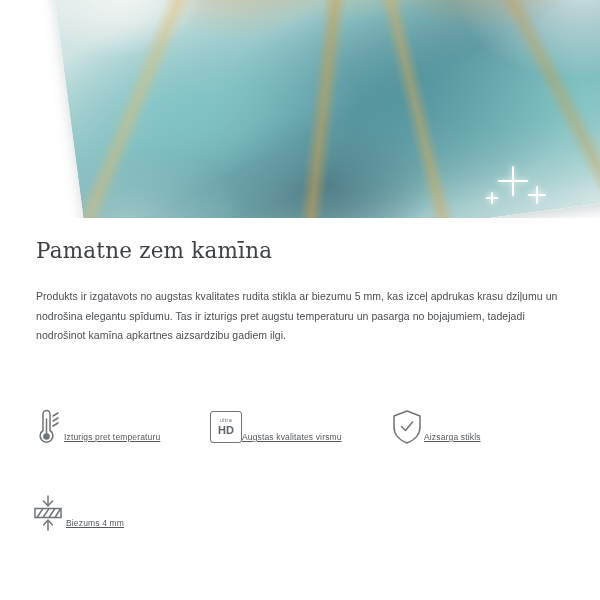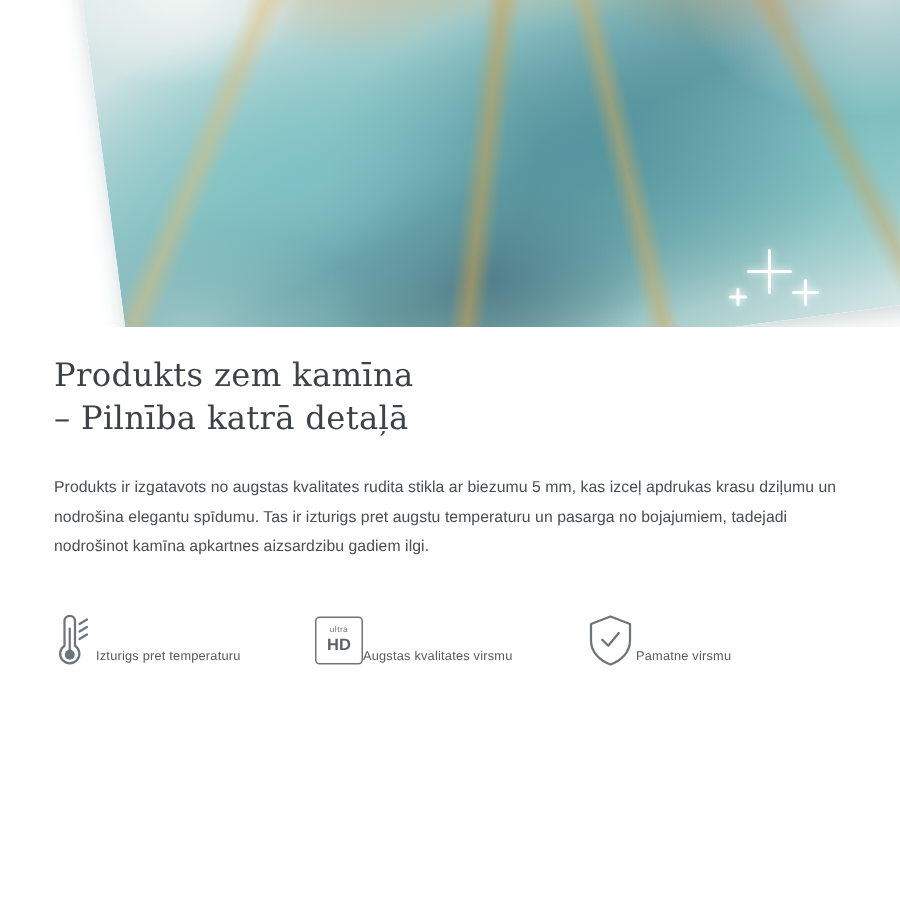--- a/index.html
+++ b/index.html
@@ -152,20 +152,21 @@
     display: flex;
     align-items: center;
     justify-content: center;
   }
   .feature-label {
     margin-top: 20px;
     font-size: 8.5px;
     color: #55595d;
     letter-spacing: 0.15px;
     text-align: right;
+    text-decoration: underline;
   }
   .hd-box {
     width: 30px;
     height: 30px;
     border: 1.6px solid #6f7478;
     border-radius: 3px;
     display: flex;
     flex-direction: column;
     align-items: center;
     justify-content: center;
@@ -193,22 +194,21 @@
     <div class="glass-panel">
       <div class="art"></div>
     </div>
     <span class="sparkle s1"></span>
     <span class="sparkle s2"></span>
     <span class="sparkle s3"></span>
   </div>
 
   <div class="content">
     <h1 class="headline">
-      <span>Produkts zem kamīna</span>
-      <span class="l2">– Pilnība katrā detaļā</span>
+      <span>Pamatne zem kamīna</span>
     </h1>
     <p class="paragraph">Produkts ir izgatavots no augstas kvalitates rudita stikla ar biezumu 5 mm, kas izceļ apdrukas krasu dziļumu un nodrošina elegantu spīdumu. Tas ir izturigs pret augstu temperaturu un pasarga no bojajumiem, tadejadi nodrošinot kamīna apkartnes aizsardzibu gadiem ilgi.</p>
   </div>
 
   <div class="features">
 
     <div class="feature">
       <div class="feature-icon">
         <svg width="34" height="40" viewBox="0 0 34 40" fill="none" stroke="#6f7478" stroke-width="1.5" stroke-linecap="round">
           <path d="M13 7a3.5 3.5 0 1 1 7 0v16.5a6.4 6.4 0 1 1-7 0z"></path>
@@ -232,20 +232,36 @@
       <div class="feature-label">Augstas kvalitates virsmu</div>
     </div>
 
     <div class="feature">
       <div class="feature-icon">
         <svg width="34" height="40" viewBox="0 0 34 40" fill="none" stroke="#6f7478" stroke-width="1.5" stroke-linecap="round" stroke-linejoin="round">
           <path d="M17 4 L30 9 V20 C30 28 24 33.5 17 36 C10 33.5 4 28 4 20 V9 Z"></path>
           <path d="M11.5 19.5 L15.5 23.5 L22.5 15"></path>
         </svg>
       </div>
-      <div class="feature-label">Pamatne virsmu</div>
-    </div>
-
-
-
+      <div class="feature-label">Aizsarga stikls</div>
+    </div>
+
+
+
+    <div class="feature">
+      <div class="feature-icon">
+        <svg width="36" height="38" viewBox="0 0 36 38" fill="none" stroke="#6f7478" stroke-width="1.5" stroke-linecap="round">
+          <line x1="18" y1="2" x2="18" y2="11"></line>
+          <path d="M13.5 7 L18 12 L22.5 7"></path>
+          <rect x="5" y="14.5" width="26" height="9"></rect>
+          <line x1="7" y1="23.5" x2="13" y2="14.5"></line>
+          <line x1="13" y1="23.5" x2="19" y2="14.5"></line>
+          <line x1="19" y1="23.5" x2="25" y2="14.5"></line>
+          <line x1="25" y1="23.5" x2="30" y2="15.5"></line>
+          <line x1="18" y1="27" x2="18" y2="36"></line>
+          <path d="M13.5 31 L18 26 L22.5 31"></path>
+        </svg>
+      </div>
+      <div class="feature-label">Biezums 4 mm</div>
+    </div>
 
   </div>
 </div>
 
 </body></html>

